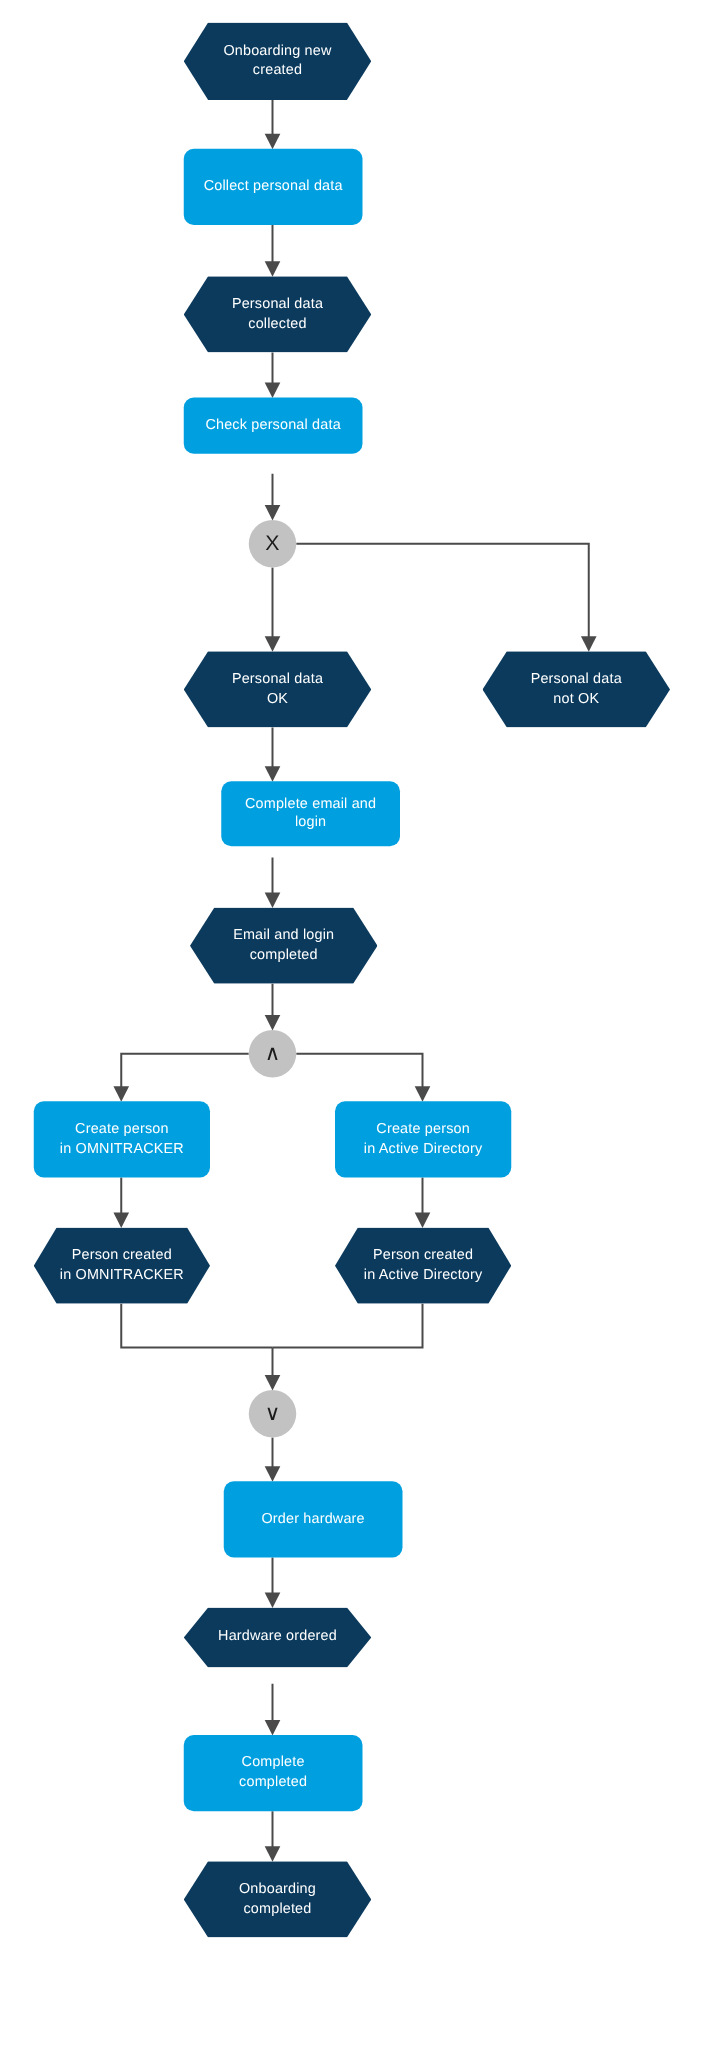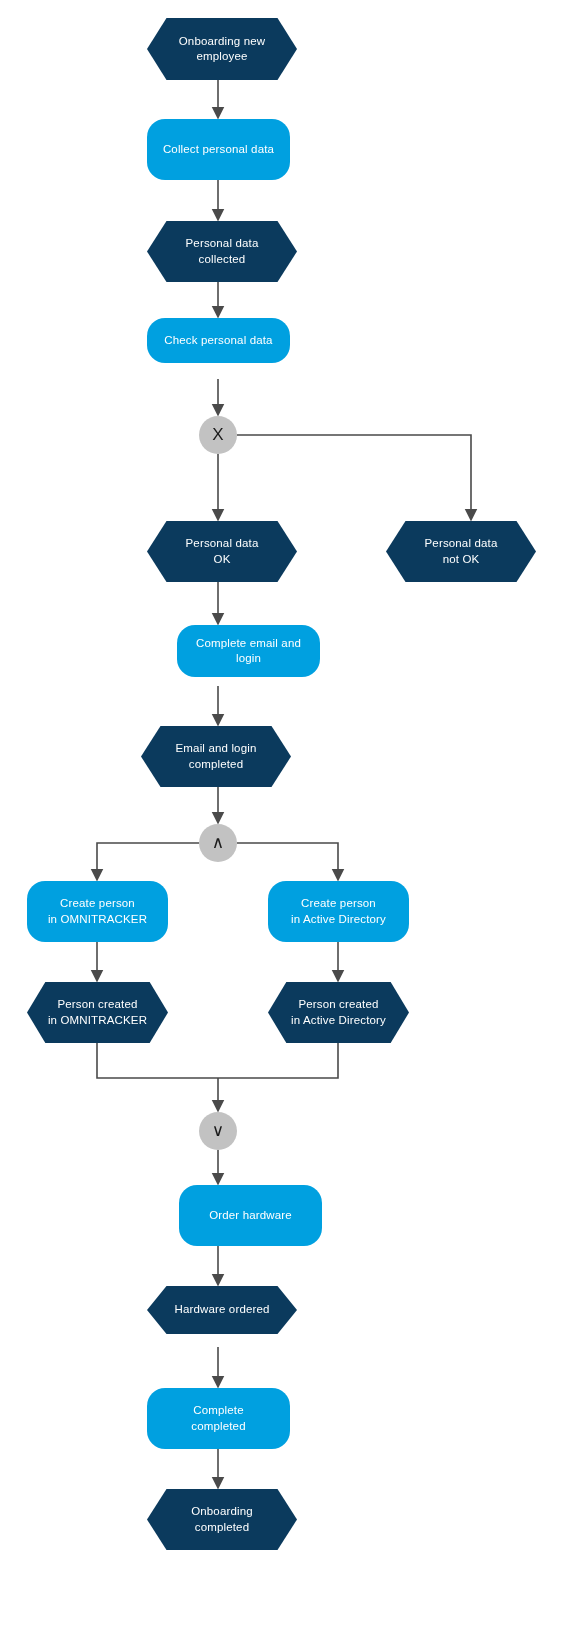--- a/index.html
+++ b/index.html
@@ -42,21 +42,21 @@
     background: #0B3A5D;
     clip-path: polygon(13% 0%, 87% 0%, 100% 50%, 87% 100%, 13% 100%, 0% 50%);
   }
   .event .label {
     padding: 0 18px;
     font-size: 11.5px;
   }
   
   .activity {
     background: #00A0E0;
-    border-radius: 18px;
+    border-radius: 8px;
   }
   .activity .label {
     padding: 0 12px;
     font-size: 11.5px;
   }
   
   .gateway {
     background: #C2C2C2;
     border-radius: 50%;
     color: #1b1b1b;
@@ -106,21 +106,21 @@
         <path d="M 218 1150 L 218 1179" fill="none" stroke="#4A4A4A" stroke-width="1.6" stroke-linejoin="miter" marker-end="url(#arrowhead)"></path>
         <path d="M 218 1246 L 218 1280" fill="none" stroke="#4A4A4A" stroke-width="1.6" stroke-linejoin="miter" marker-end="url(#arrowhead)"></path>
         <path d="M 218 1347 L 218 1382" fill="none" stroke="#4A4A4A" stroke-width="1.6" stroke-linejoin="miter" marker-end="url(#arrowhead)"></path>
         <path d="M 218 1449 L 218 1483" fill="none" stroke="#4A4A4A" stroke-width="1.6" stroke-linejoin="miter" marker-end="url(#arrowhead)"></path>
       </g>
   </svg>
 
   <div id="nodes">
       <div class="node event" style="left: 147px; top: 18px; width: 150px; height: 62px;">
         <span class="label">Onboarding new
-employee</span>
+created</span>
       </div>
       <div class="node activity" style="left: 147px; top: 119px; width: 143px; height: 61px;">
         <span class="label">Collect personal data</span>
       </div>
       <div class="node event" style="left: 147px; top: 221px; width: 150px; height: 61px;">
         <span class="label">Personal data
 collected</span>
       </div>
       <div class="node activity" style="left: 147px; top: 318px; width: 143px; height: 45px;">
         <span class="label">Check personal data</span>
@@ -132,21 +132,21 @@
         <span class="label">Personal data
 OK</span>
       </div>
       <div class="node event" style="left: 386px; top: 521px; width: 150px; height: 61px;">
         <span class="label">Personal data
 not OK</span>
       </div>
       <div class="node activity" style="left: 147px; top: 625px; width: 143px; height: 52px; margin-left: 30px;">
         <span class="label">Complete email and login</span>
       </div>
-      <div class="node event" style="left: 141px; top: 726px; width: 150px; height: 61px;">
+      <div class="node event" style="left: 152px; top: 726px; width: 150px; height: 61px;">
         <span class="label">Email and login
 completed</span>
       </div>
       <div class="node gateway" style="left: 199px; top: 824px; width: 38px; height: 38px;">
         <span class="label">∧</span>
       </div>
       <div class="node activity" style="left: 27px; top: 881px; width: 141px; height: 61px;">
         <span class="label">Create person
 in OMNITRACKER</span>
       </div>

